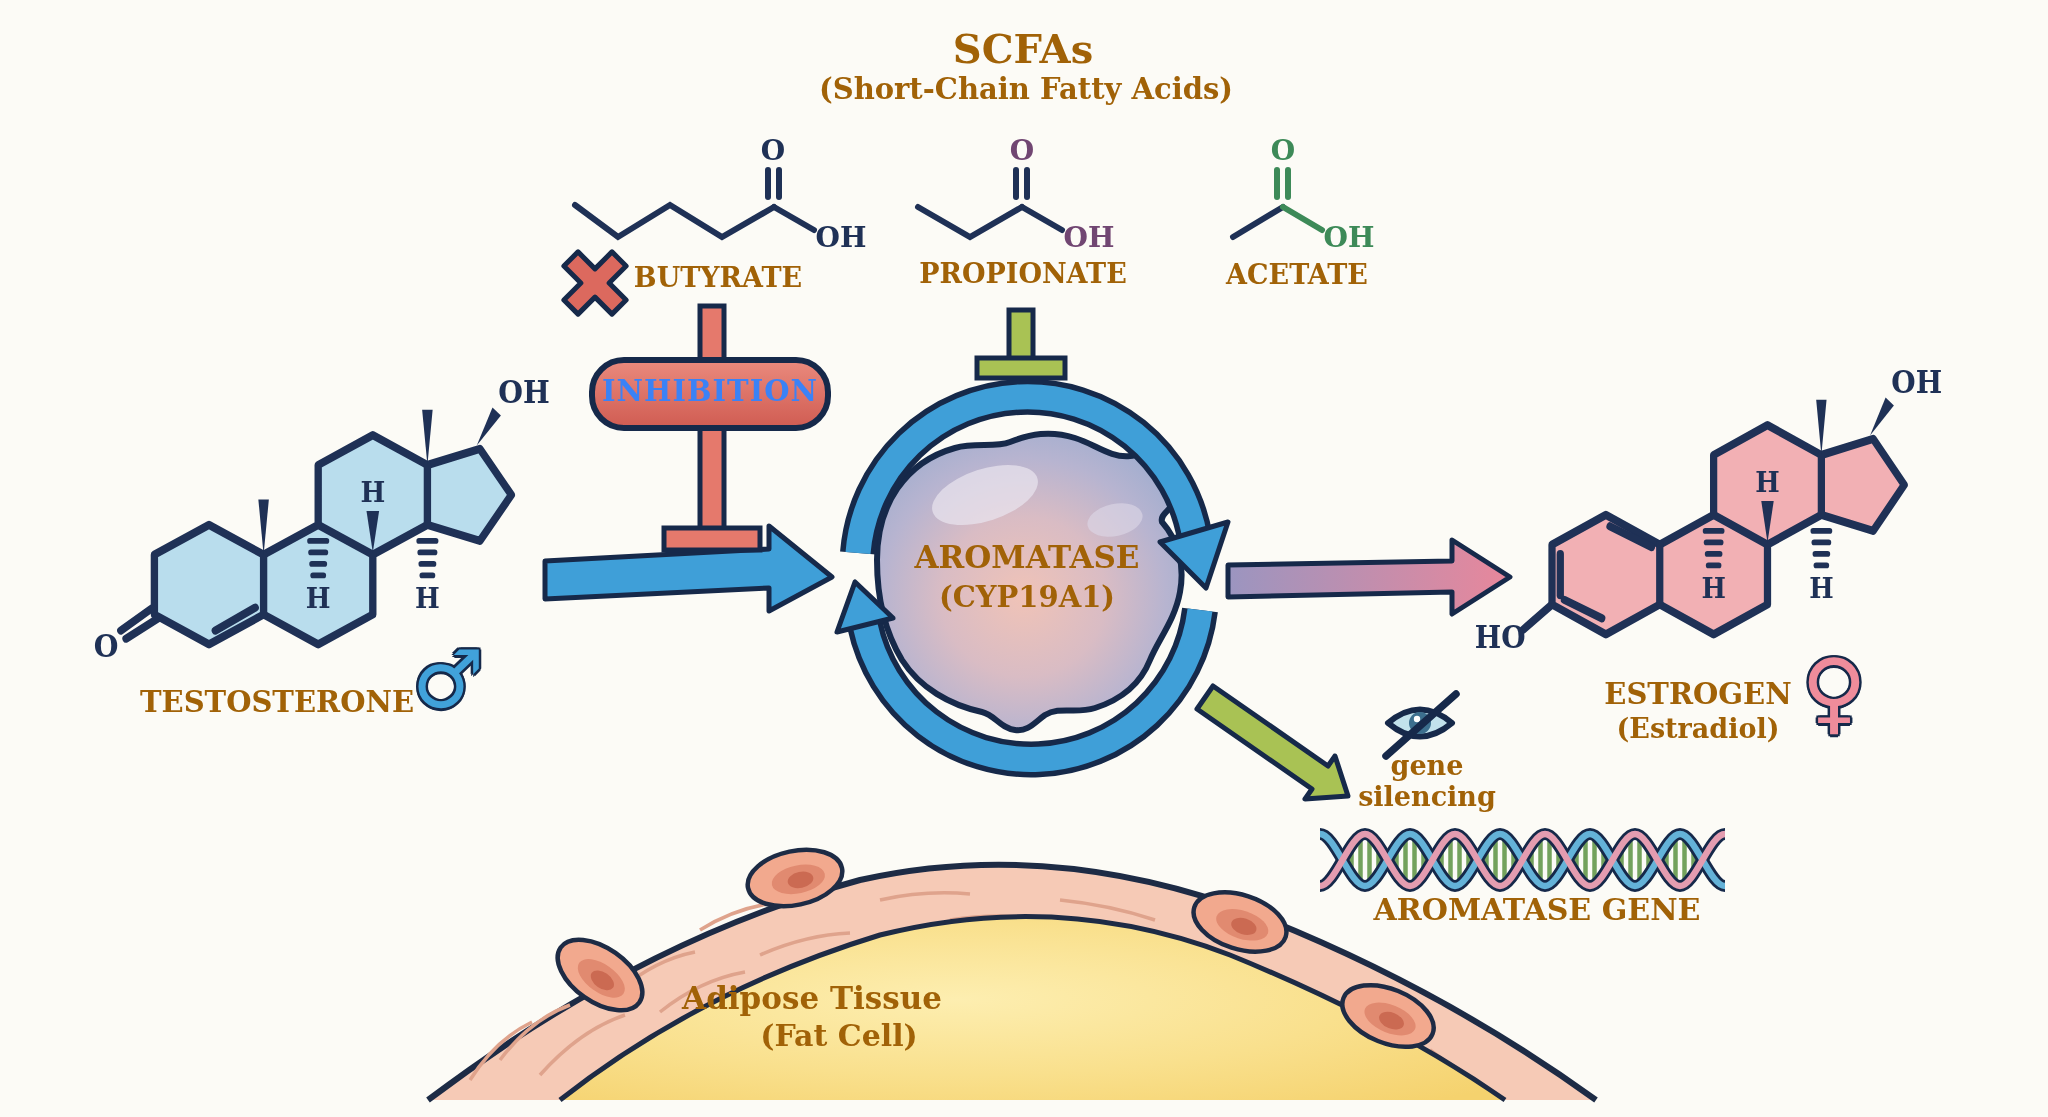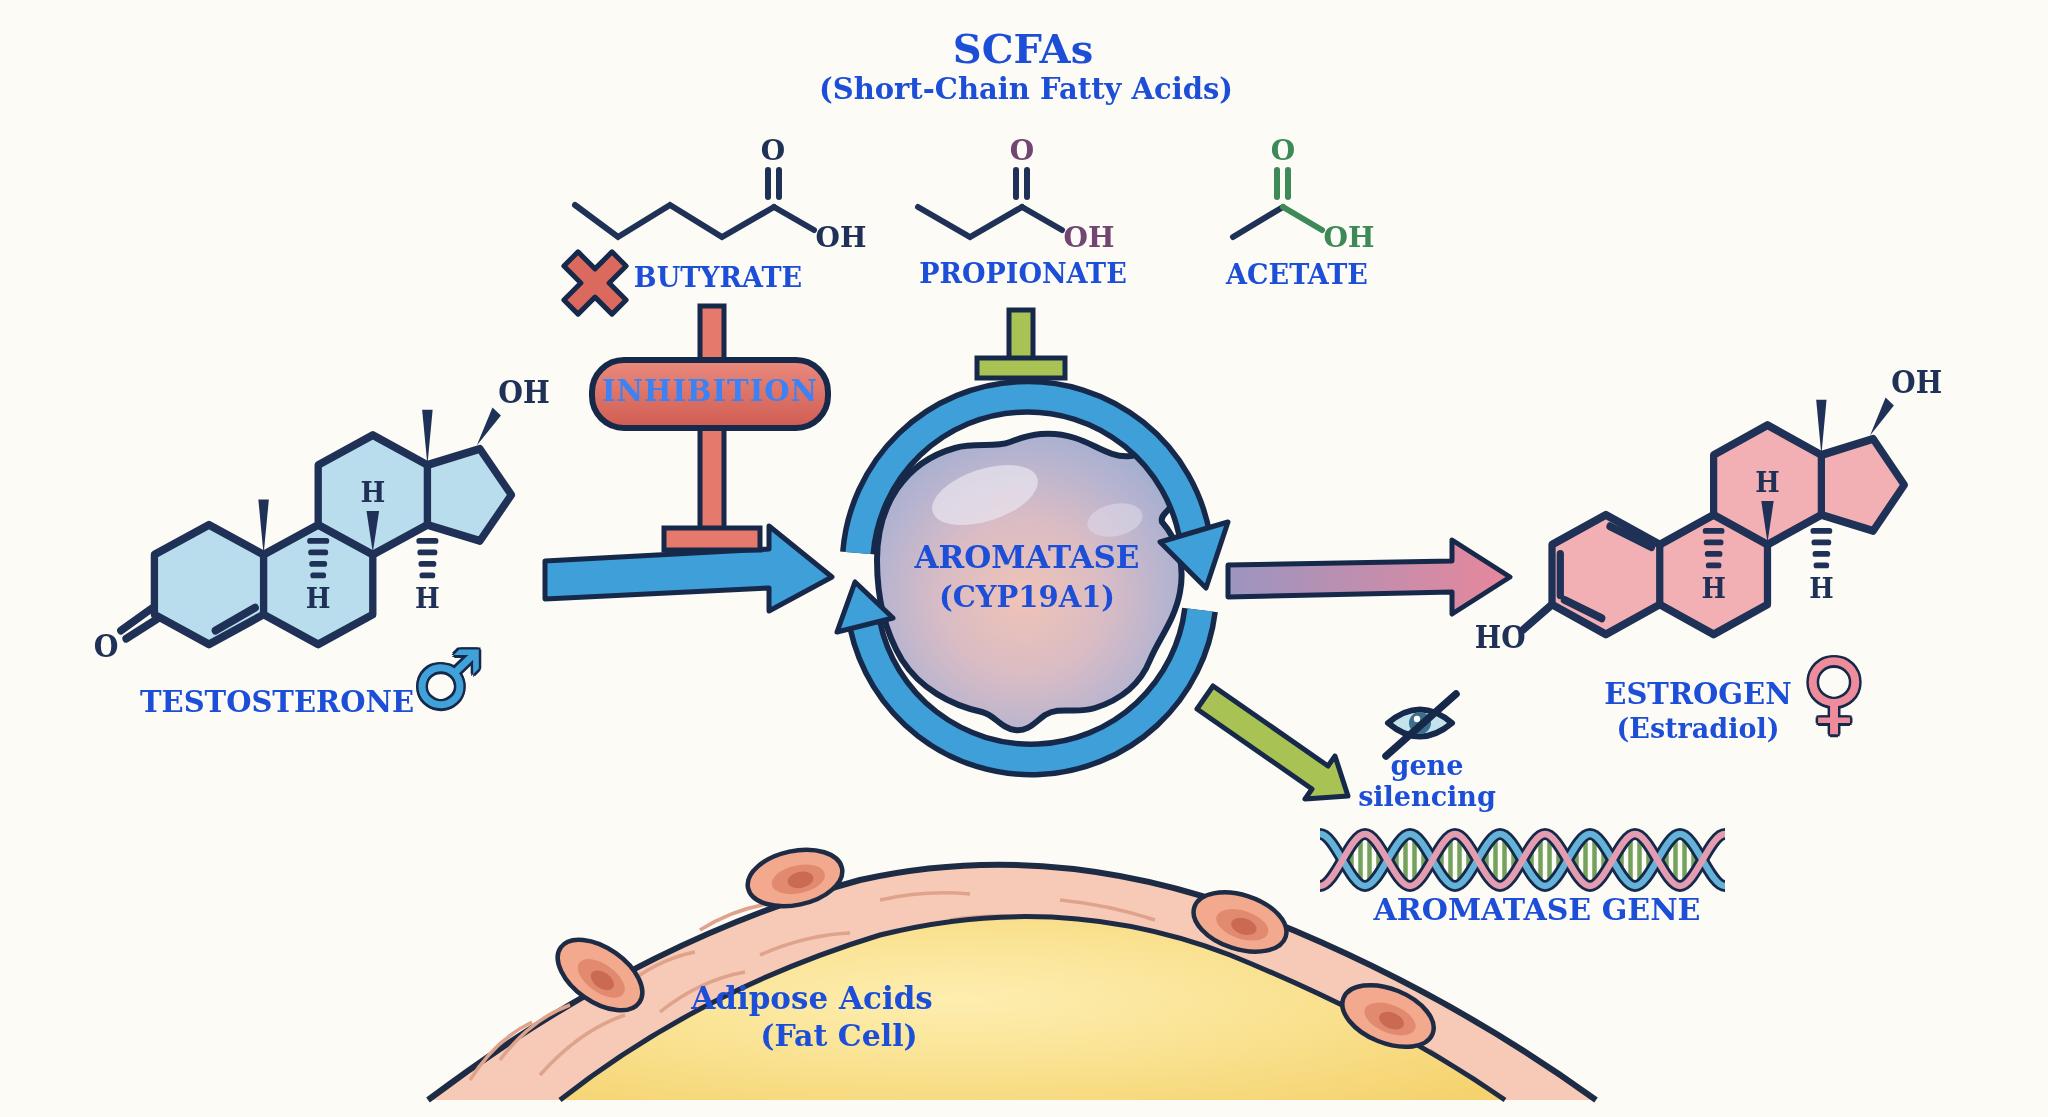--- a/index.html
+++ b/index.html
@@ -1,19 +1,19 @@
 <!DOCTYPE html>
 <html><head>
 <meta charset="utf-8">
 <style>
   html,body{margin:0;padding:0;}
   .stage{position:relative;width:2048px;height:1117px;background:#fcfbf6;overflow:hidden;
          font-family:"DejaVu Serif",serif;}
   svg text{font-family:"DejaVu Serif",serif;font-weight:bold;}
-  .lbl{position:absolute;transform:translateX(-50%);color:#1d4ed8;font-weight:bold;
+  .lbl{position:absolute;transform:translateX(-50%);color:#a16207;font-weight:bold;
        white-space:nowrap;line-height:1.05;text-align:center;}
   .sym{position:absolute;transform:translateX(-50%);font-family:"DejaVu Sans",sans-serif;
        font-weight:bold;line-height:1;
        text-shadow:-2.5px 0 #16294a,2.5px 0 #16294a,0 -2.5px #16294a,0 2.5px #16294a,
        -1.8px -1.8px #16294a,1.8px -1.8px #16294a,-1.8px 1.8px #16294a,1.8px 1.8px #16294a;}
 </style>
 </head>
 <body>
 
 <div class="stage">
@@ -289,16 +289,16 @@
 <div class="sym" style="left:448px;top:640px;font-size:80px;color:#41a2da;">♂</div>
 
 <div class="lbl" style="left:1698px;top:679px;font-size:29px;">ESTROGEN</div>
 <div class="lbl" style="left:1698px;top:715px;font-size:27px;">(Estradiol)</div>
 <div class="sym" style="left:1834px;top:647px;font-size:90px;color:#ef8c9b;">♀</div>
 
 <div class="lbl" style="left:1427px;top:752px;font-size:27px;">gene</div>
 <div class="lbl" style="left:1427px;top:783px;font-size:27px;">silencing</div>
 <div class="lbl" style="left:1537px;top:894px;font-size:30px;">AROMATASE GENE</div>
 
-<div class="lbl" style="left:812px;top:982px;font-size:31px;">Adipose Acids</div>
+<div class="lbl" style="left:812px;top:982px;font-size:31px;">Adipose Tissue</div>
 <div class="lbl" style="left:812px;top:1020px;font-size:30px;margin-left:27px;">(Fat Cell)</div>
 
 </div>
 
 </body></html>

